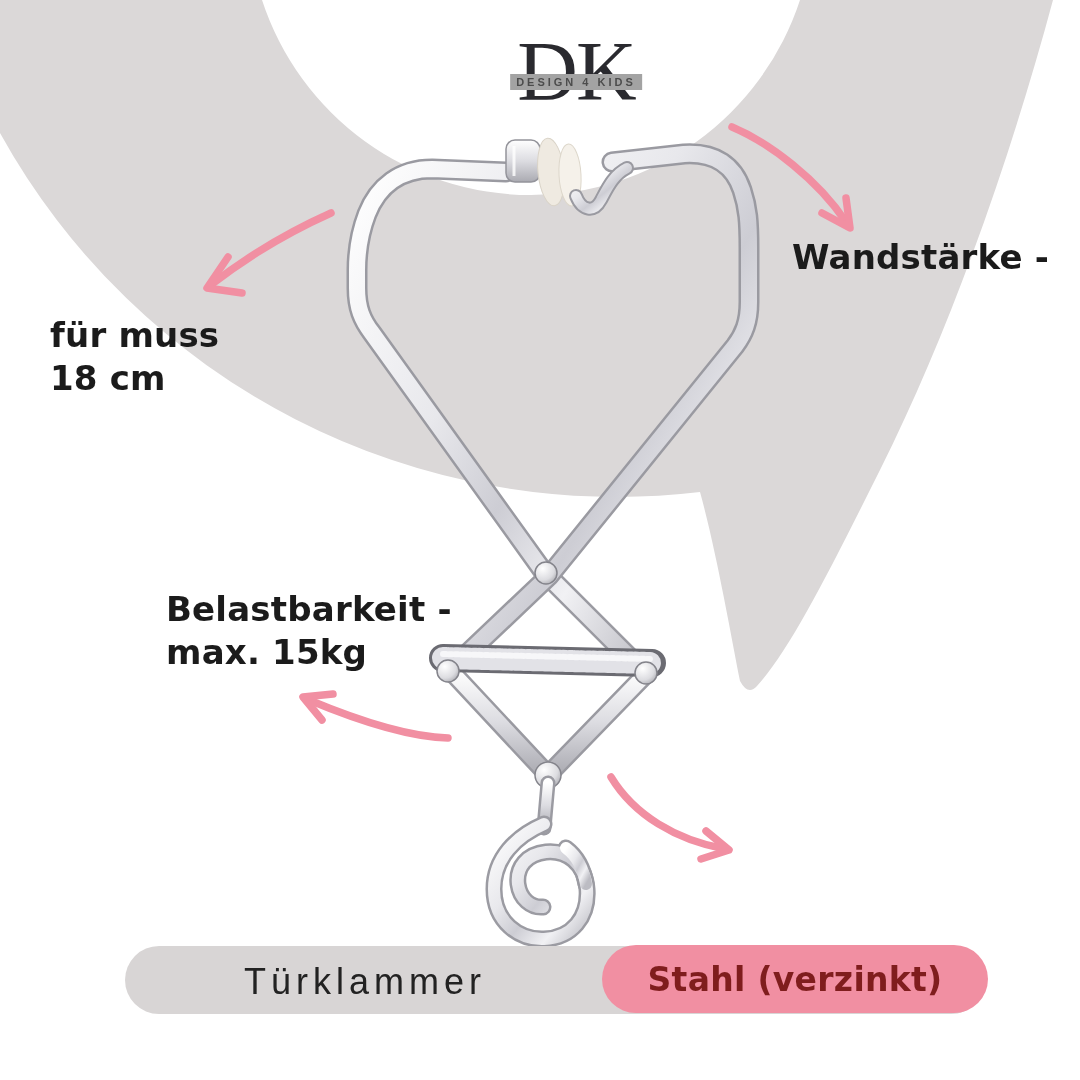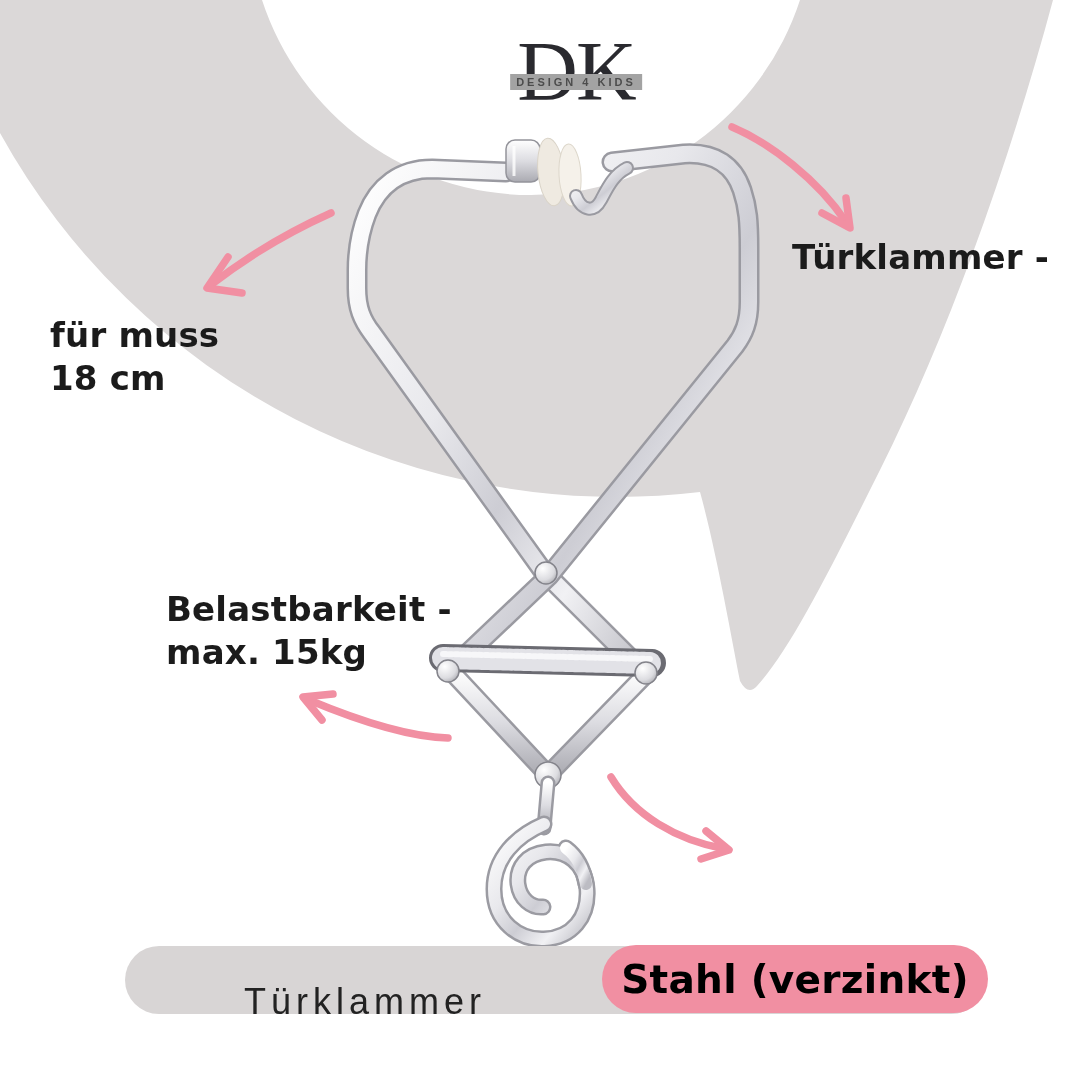--- a/index.html
+++ b/index.html
@@ -36,28 +36,28 @@
 
   
   .pill-gray{
     position:absolute;left:125px;top:946px;width:860px;height:68px;
     border-radius:34px;background:var(--pill_gray,#d8d5d5);
   }
   .pill-gray-label{
     position:absolute;left:125px;top:946px;width:480px;height:72px;
     display:flex;align-items:center;justify-content:center;
     font-family:"Liberation Sans",sans-serif;font-weight:400;
-    font-size:36px;letter-spacing:5px;color:#222222;margin-top:20px;
+    font-size:36px;letter-spacing:5px;color:#222222;
   }
   .pill-pink{
     position:absolute;left:602px;top:945px;width:386px;height:68px;
     border-radius:34px;background:var(--accent_pink,#f18fa2);
     display:flex;align-items:center;justify-content:center;
     font-family:"DejaVu Sans",sans-serif;font-weight:700;
-    font-size:39px;color:#000000;letter-spacing:.3px;
+    font-size:33px;color:#7f1d1d;letter-spacing:.3px;
   }
 </style>
 </head>
 <body>
 
 <div class="canvas">
 
   <svg class="layer" viewBox="0 0 1080 1080" aria-hidden="true">
     <path d="M 0 0 L 262 0 A 283 283 0 0 0 800 0 L 1053 0
          C 1010 160 950 330 880 470
@@ -168,21 +168,21 @@
       </g>
     </g>
   </svg>
 
   <div class="callout" id="co-wall">
     <div>für muss</div>
     <div>18 cm</div>
   </div>
 
   <div class="callout" id="co-length">
-    <div>Türklammer -</div>
+    <div>Wandstärke -</div>
   </div>
 
   <div class="callout" id="co-load">
     <div>Belastbarkeit -</div>
     <div>max. 15kg</div>
   </div>
 
 
   <div class="pill-gray"></div>
   <div class="pill-gray-label">Türklammer</div>

